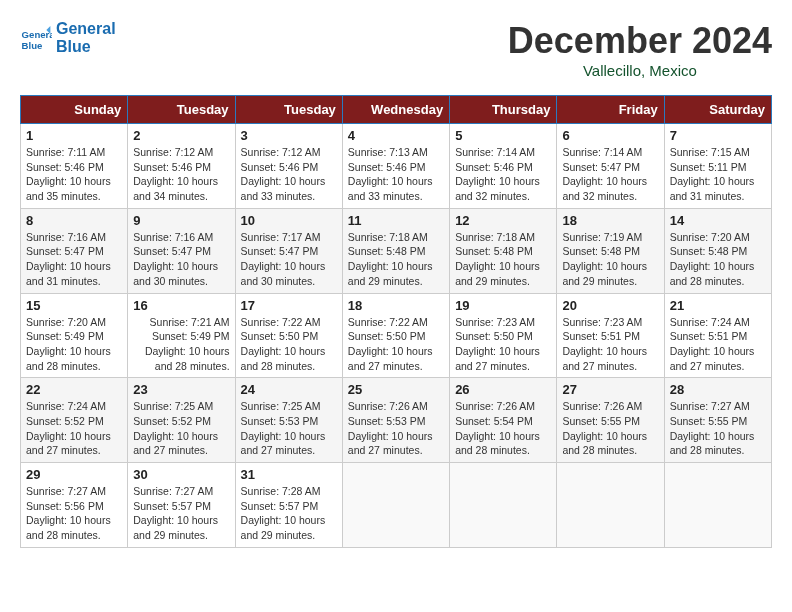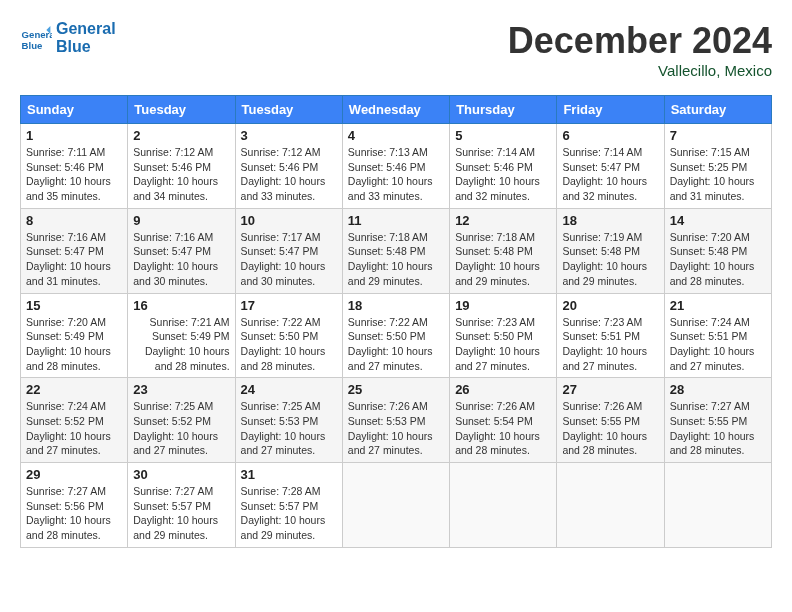--- a/index.html
+++ b/index.html
@@ -19,40 +19,40 @@
     .logo {
       display: flex;
       align-items: center;
     }
     .logo-icon {
       width: 32px;
       height: 32px;
       margin-right: 4px;
     }
     .title-area {
-      text-align: right;
+      text-align: center;
     }
     .month-title {
       font-size: 36px;
       font-weight: bold;
       color: #333;
     }
     .location {
       font-size: 15px;
       color: #14532d;
     }
     .calendar {
       width: 100%;
       border-collapse: collapse;
       font-size: 11px;
     }
     .calendar th {
-      background: #3b82f6;
+      background: #7f1d1d;
       color: #fff;
-      text-align: left;
+      text-align: right;
       padding: 6px 6px;
       font-size: 13px;
       font-weight: bold;
       border: 1px solid #2a7abf;
     }
     .calendar td {
       border: 1px solid #ccc;
       vertical-align: top;
       padding: 4px 5px;
       width: 107px;
@@ -152,21 +152,21 @@
         <td>
           <span class="day-num">6</span>
           <div class="day-info" style="white-space: pre-line;">Sunrise: 7:14 AM
 Sunset: 5:47 PM
 Daylight: 10 hours
 and 32 minutes.</div>
         </td>
         <td>
           <span class="day-num">7</span>
           <div class="day-info" style="white-space: pre-line;">Sunrise: 7:15 AM
-Sunset: 5:25 PM
+Sunset: 5:11 PM
 Daylight: 10 hours
 and 31 minutes.</div>
         </td>
       </tr>
       <tr>
         <td>
           <span class="day-num">8</span>
           <div class="day-info" style="white-space: pre-line;">Sunrise: 7:16 AM
 Sunset: 5:47 PM
 Daylight: 10 hours

